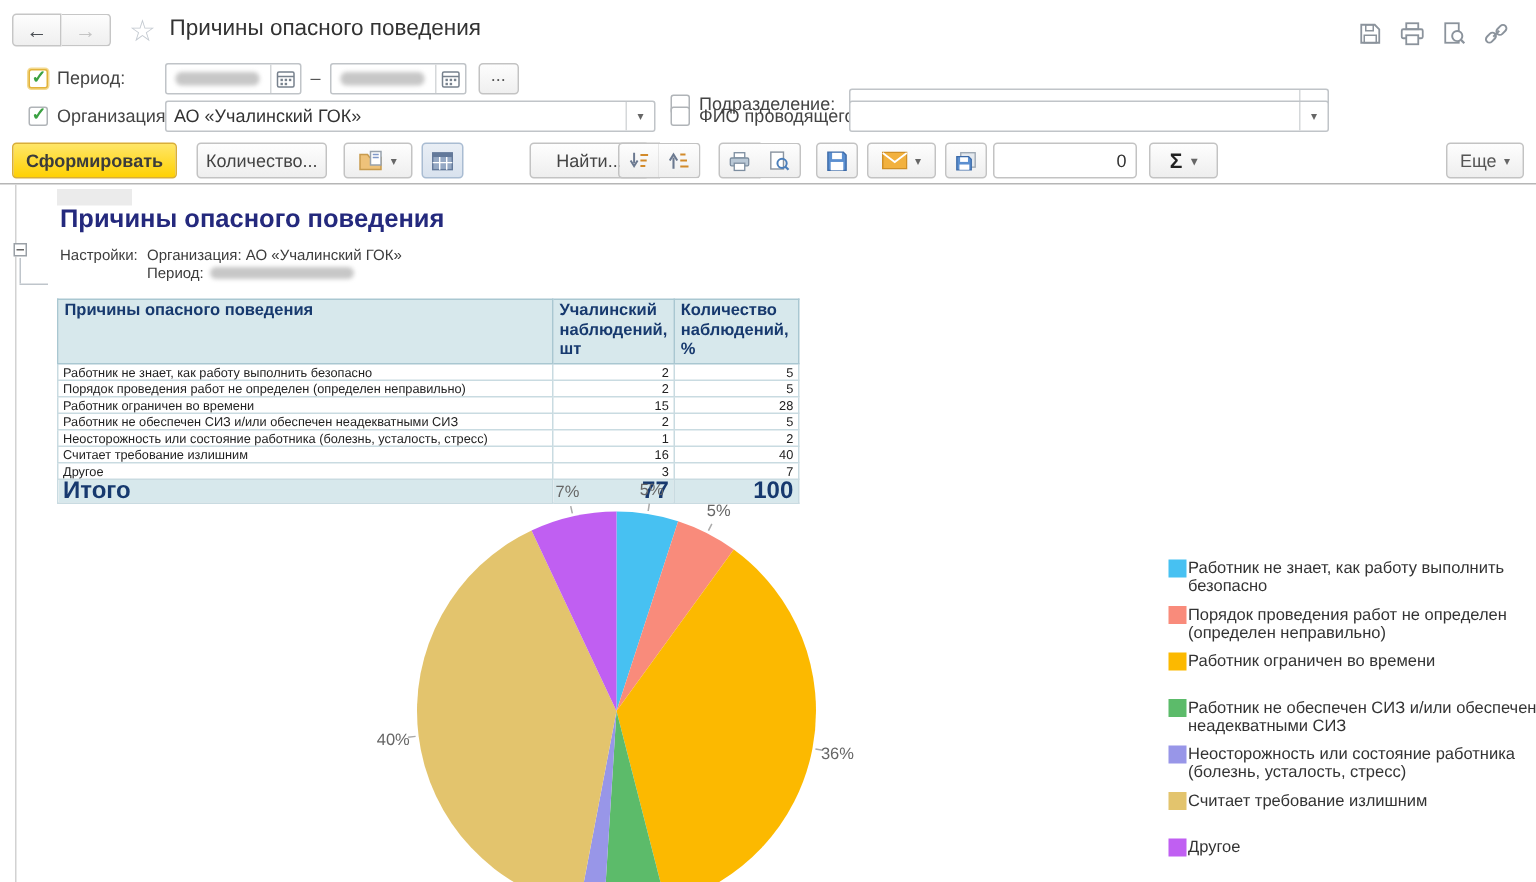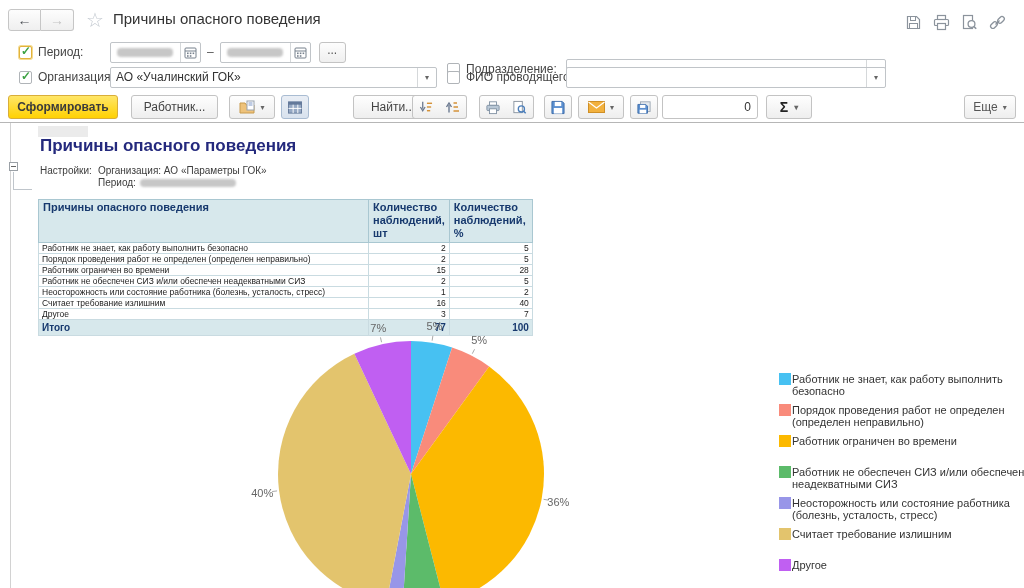--- a/index.html
+++ b/index.html
@@ -71,21 +71,21 @@
   .params .p-label{width:58px;flex:none;}
   .params .p-lines div{line-height:12px;}
   .blur-inline{display:inline-block;width:96px;height:8px;background:#c7c7c7;border-radius:4px;filter:blur(1.3px);vertical-align:middle;margin-left:4px;}
   
   .report-table{position:absolute;left:38px;top:199px;border-collapse:collapse;table-layout:fixed;background:#fff;}
   .report-table th{background:#d7e8ec;color:#17396e;font-size:11px;font-weight:bold;text-align:left;vertical-align:top;
     padding:1px 4px 2px;border:1px solid #a9c7d1;line-height:1.18;}
   .report-table td{border:1px solid #c9dbe1;font-size:8.5px;color:#222;padding:0 3px;height:10px;line-height:10px;
     white-space:nowrap;overflow:hidden;}
   .report-table td.num{text-align:right;}
-  .report-table tfoot td{background:#d7e8ec;color:#17396e;font-weight:bold;font-size:10px;height:15px;line-height:15px;}
+  .report-table tfoot td{background:#d7e8ec;color:#17396e;font-weight:bold;font-size:16px;height:15px;line-height:15px;}
   
   .pie-wrap{position:absolute;left:251px;top:314px;width:320px;height:320px;}
   .pie-label{font-size:11px;fill:#666;}
   .legend{position:absolute;left:779px;top:373px;width:250px;}
   .legend-item{display:flex;min-height:31px;align-items:flex-start;font-size:11px;color:#333;line-height:12px;}
   .legend-swatch{width:12px;height:12px;flex:none;margin-right:1px;margin-top:0;}
   .legend-label{width:236px;}
 </style>
 </head>
 <body>
@@ -187,21 +187,21 @@
   <span class="cb"></span>
   <span class="flt-label lbl-r">ФИО проводящего:</span>
   <div class="tbox combo" style="width:320px;">
     <span class="val"></span>
     <span class="arrow">▾</span>
   </div>
 </div>
 
 <div class="toolbar">
   <button class="tb-btn tb-gen">Сформировать</button>
-  <button class="tb-btn tb-settings">Работник...</button>
+  <button class="tb-btn tb-settings">Количество...</button>
   <button class="tb-btn tb-variant">
     <svg width="16" height="15" viewBox="0 0 16 15">
         <path d="M1 3 h5 l1.5 2 H15 v8 H1 z" fill="#eec27a" stroke="#c89b4e"></path>
         <rect x="8" y="1" width="7" height="9" fill="#fff" stroke="#98a2ad"></rect>
         <line x1="9.5" y1="3" x2="13.5" y2="3" stroke="#7f98c8"></line>
         <line x1="9.5" y1="5" x2="13.5" y2="5" stroke="#7f98c8"></line>
       </svg>
     <span class="mini-arrow">▾</span>
   </button>
   <button class="tb-btn tb-grid">
@@ -292,35 +292,35 @@
 <div class="corner-block"></div>
 <span class="collapse-box"></span>
 <div class="bracket-v"></div>
 <div class="bracket-h"></div>
 
 <h2 class="report-title">Причины опасного поведения</h2>
 
 <div class="params">
   <span class="p-label">Настройки:</span>
   <span class="p-lines">
-    <div>Организация: АО «Параметры ГОК»</div>
+    <div>Организация: АО «Учалинский ГОК»</div>
     <div><span>Период:</span><span class="blur-inline"></span></div>
   </span>
 </div>
 
 <table class="report-table">
   <colgroup>
       <col style="width:330px">
       <col style="width:77px">
       <col style="width:83px">
     </colgroup>
   <thead>
     <tr>
       <th>Причины опасного поведения</th>
-      <th>Количество наблюдений, шт</th>
+      <th>Учалинский наблюдений, шт</th>
       <th>Количество наблюдений, %</th>
     </tr>
   </thead>
   <tbody>
       <tr>
         <td>Работник не знает, как работу выполнить безопасно</td>
         <td class="num">2</td>
         <td class="num">5</td>
       </tr>
       <tr>

